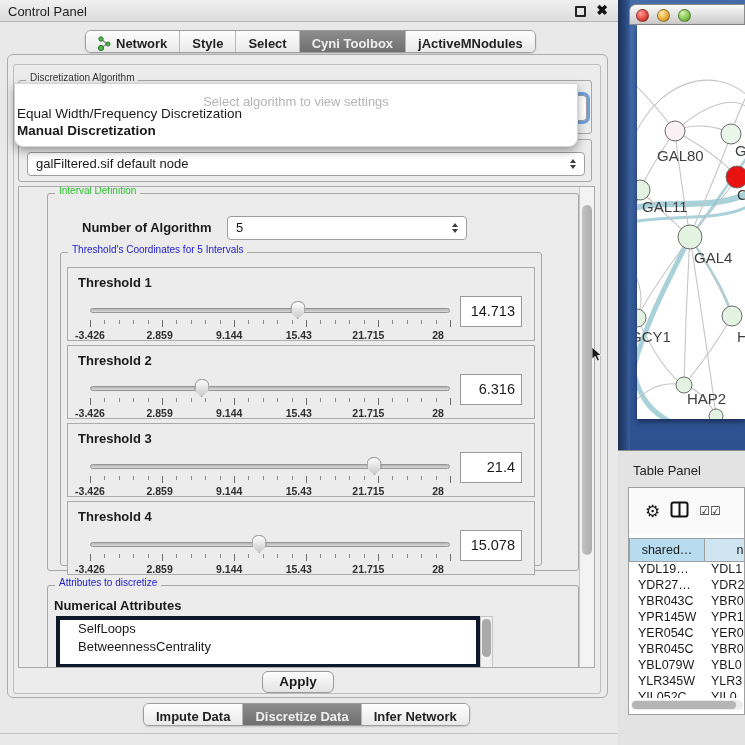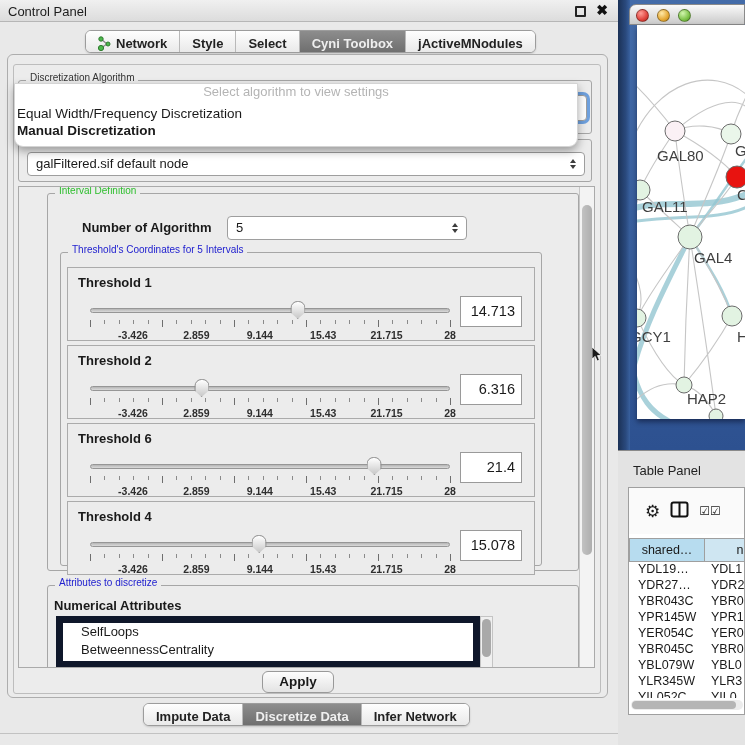--- a/index.html
+++ b/index.html
@@ -41,21 +41,21 @@
     font-size:13px; padding:3px 20px 0 8px; white-space:nowrap; overflow:hidden; }
   .stepper { position:absolute; right:6px; top:50%; transform:translateY(-50%); width:8px; }
   .stepper i { display:block; width:0; height:0; border:3px solid transparent; }
   .stepper .up { border-bottom:4px solid #3c3c3c; margin-bottom:2px; }
   .stepper .dn { border-top:4px solid #3c3c3c; }
   .combo.focus { box-shadow:0 0 0 3px rgba(96,152,219,.9); }
 
   
   #algo-popup { position:absolute; left:14px; top:83px; width:564px; height:64px; background:#fff;
     border:1px solid #d4d4d4; border-radius:0 0 9px 9px; box-shadow:0 4px 10px rgba(0,0,0,.35); z-index:40; }
-  #algo-popup .prompt { text-align:center; color:#b4b4b4; font-size:13px; padding-top:0; height:21px; }
+  #algo-popup .prompt { text-align:center; color:#b4b4b4; font-size:13px; padding-top:10px; height:21px; }
   #algo-popup .opt { font-size:13.5px; padding:1px 2px; height:17px; white-space:nowrap; }
   #algo-popup .opt.bold { font-weight:bold; }
 
   
   #scrollpane { position:absolute; left:18px; top:186px; width:577px; height:482px;
     border:1px solid #aaa; background:#ececec; overflow:hidden; }
   #main-scrollbar { position:absolute; right:0; top:0; width:15px; height:480px;
     background:#f3f3f3; border-left:1px solid #c6c6c6; }
   #main-scroll-thumb { position:absolute; left:2px; top:18px; width:10px; height:350px;
     background:linear-gradient(90deg,#c2c2c2,#aeaeae); border-radius:6px; }
@@ -72,30 +72,30 @@
   .slider-area { position:absolute; left:22px; right:84px; top:36px; height:38px; }
   .slider-track { position:absolute; left:0; right:0; top:4px; height:5px;
     background:linear-gradient(#b5b5b5,#dadada); border:1px solid #969696; border-radius:3px; }
   .slider-thumb { position:absolute; top:-3px; width:15px; height:18px; transform:translateX(-50%);
     background:linear-gradient(#ffffff,#c9c9c9); border:1px solid #8d8d8d;
     border-radius:7px 7px 3px 3px;
     clip-path:polygon(0 0,100% 0,100% 62%,50% 100%,0 62%); }
   .ticks { position:absolute; left:0; right:0; top:16px; height:9px; }
   .ticks i { position:absolute; width:1px; height:4px; background:#8a8a8a; }
   .ticks i.major { height:7px; background:#6e6e6e; }
-  .tick-labels { position:absolute; left:0; right:0; top:25px; height:12px;margin-left:43px; }
+  .tick-labels { position:absolute; left:0; right:12px; top:25px; height:12px; }
   .ticklab { position:absolute; transform:translateX(-50%); font-size:10.5px; font-weight:bold; color:#2e2e2e; white-space:nowrap; }
   .value-box { position:absolute; right:12px; top:28px; width:62px; height:31px; background:#fff;
     border:1px solid #9a9a9a; font-size:14.5px; text-align:right; padding:6px 6px 0 0; }
 
   
   #attr-group { left:28px; top:398px; width:532px; height:120px; }
   #attr-list-label { position:absolute; left:6px; top:12px; font-weight:bold; font-size:13px; }
   #attr-list { position:absolute; left:8px; top:30px; width:424px; height:52px; background:#fff;
-    border:7px solid #0f172a; overflow:hidden; }
+    border:4px solid #0f172a; overflow:hidden; }
   #attr-list .item { font-size:13px; padding:1px 0 1px 18px; height:18px; white-space:nowrap; }
   #attr-scrollbar { position:absolute; left:432px; top:30px; width:13px; height:52px; background:#f0f0f0; border:1px solid #c4c4c4; }
   #attr-scroll-thumb { position:absolute; left:1px; top:2px; width:9px; height:38px; background:#a9a9a9; border-radius:5px; }
 
   
   #apply-btn { position:absolute; left:262px; top:671px; width:72px; height:22px;
     background:linear-gradient(#fdfdfd,#e3e3e3); border:1px solid #999; border-radius:6px;
     font-size:13.5px; font-weight:bold; text-align:center; padding-top:2px; }
   #bottom-tabs { position:absolute; left:143px; top:703px; height:23px; display:flex;
     border:1px solid #9c9c9c; border-radius:6px; overflow:hidden; background:#fff;
@@ -308,21 +308,21 @@
                 <span class="ticklab" style="left: 60%;">15.43</span>
                 <span class="ticklab" style="left: 80%;">21.715</span>
                 <span class="ticklab" style="left: 100%;">28</span>
               </div>
             <div class="slider-thumb" style="left: 30.9998%;"></div>
           </div>
           <div class="value-box">6.316</div>
         </div>
 
         <div class="threshold-block" style="top:170px;">
-          <div class="threshold-label">Threshold 6</div>
+          <div class="threshold-label">Threshold 3</div>
           <div class="slider-area">
             <div class="slider-track"></div>
             <div class="ticks">
                 <i class="major" style="left: 0%;"></i>
                 <i class="" style="left: 4%;"></i>
                 <i class="" style="left: 8%;"></i>
                 <i class="" style="left: 12%;"></i>
                 <i class="" style="left: 16%;"></i>
                 <i class="major" style="left: 20%;"></i>
                 <i class="" style="left: 24%;"></i>

